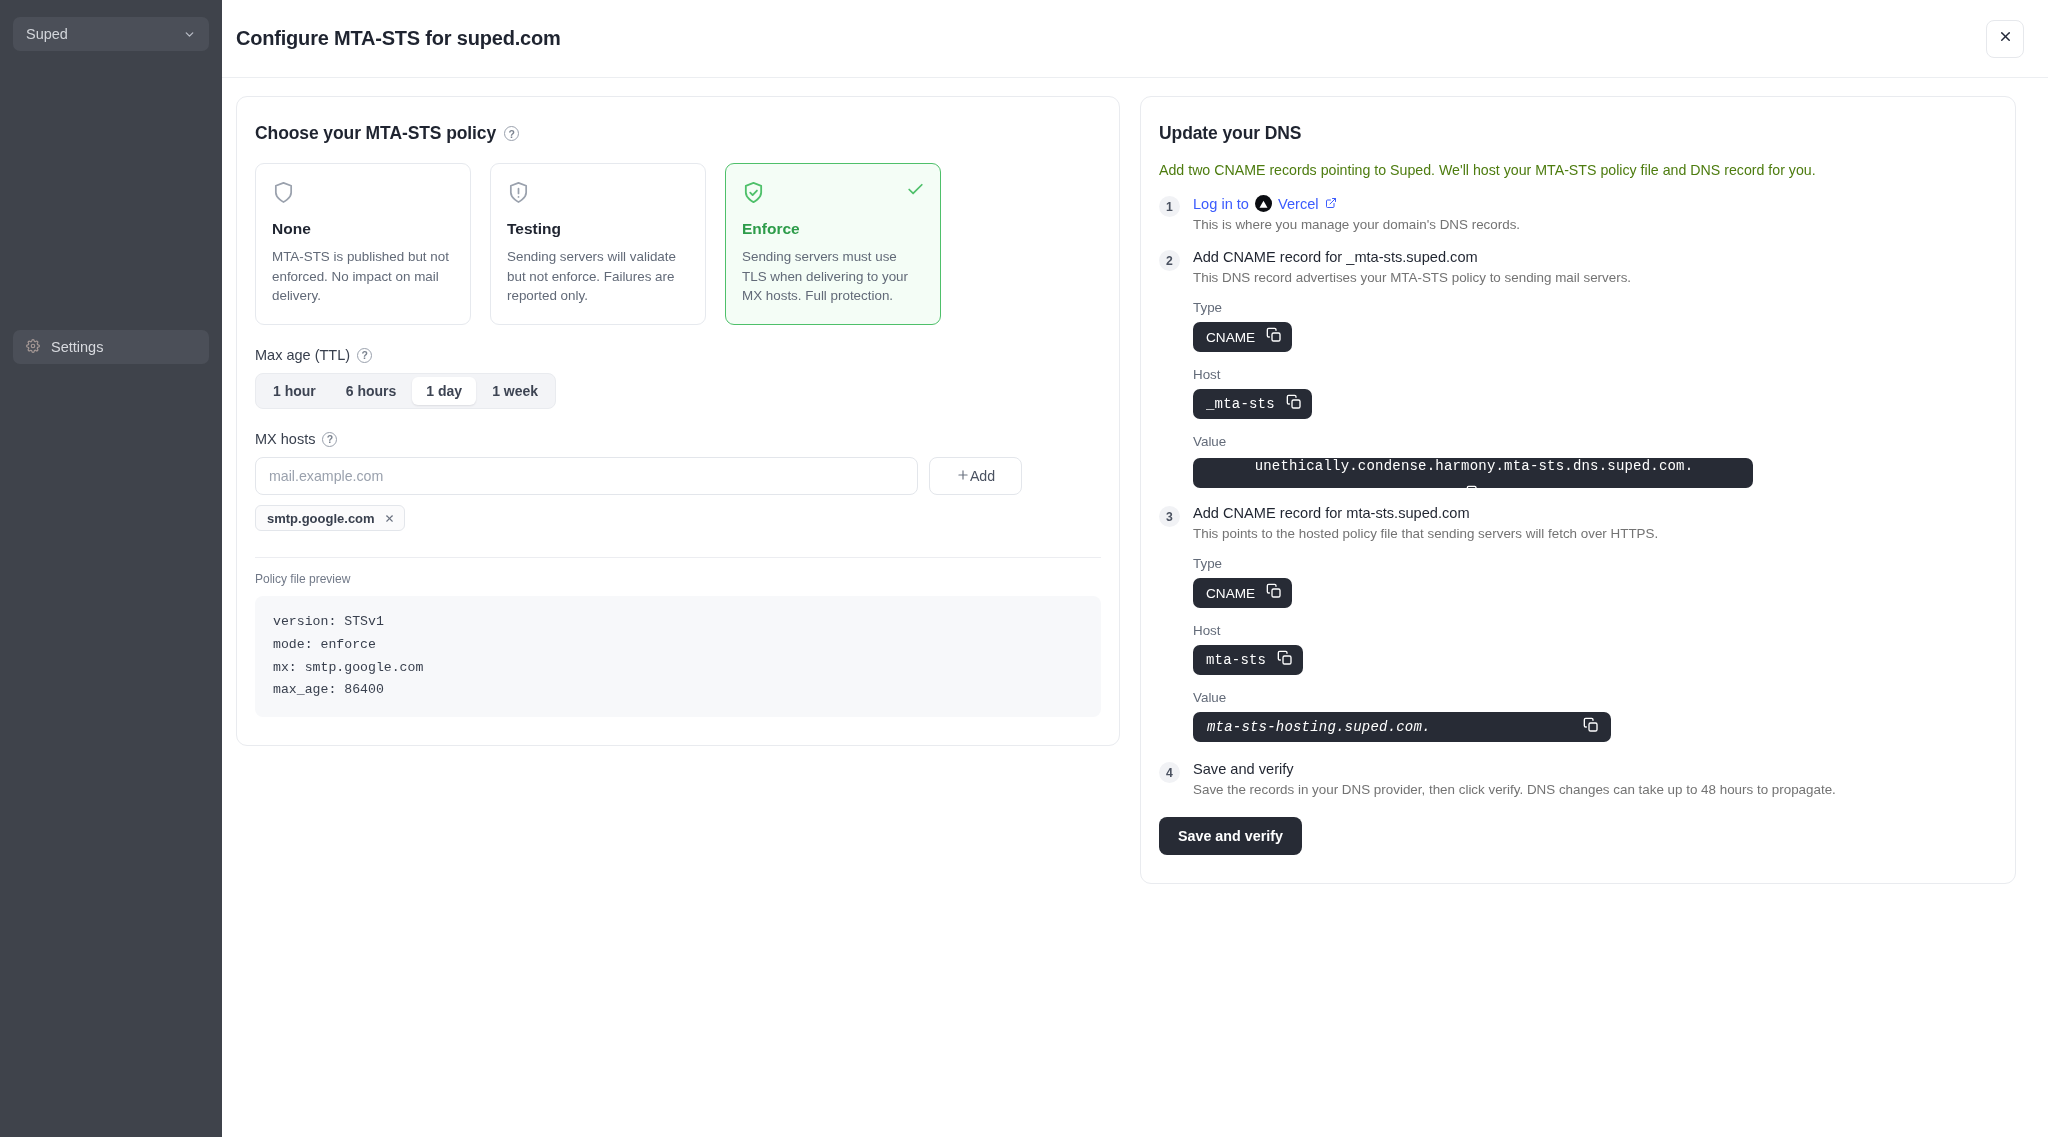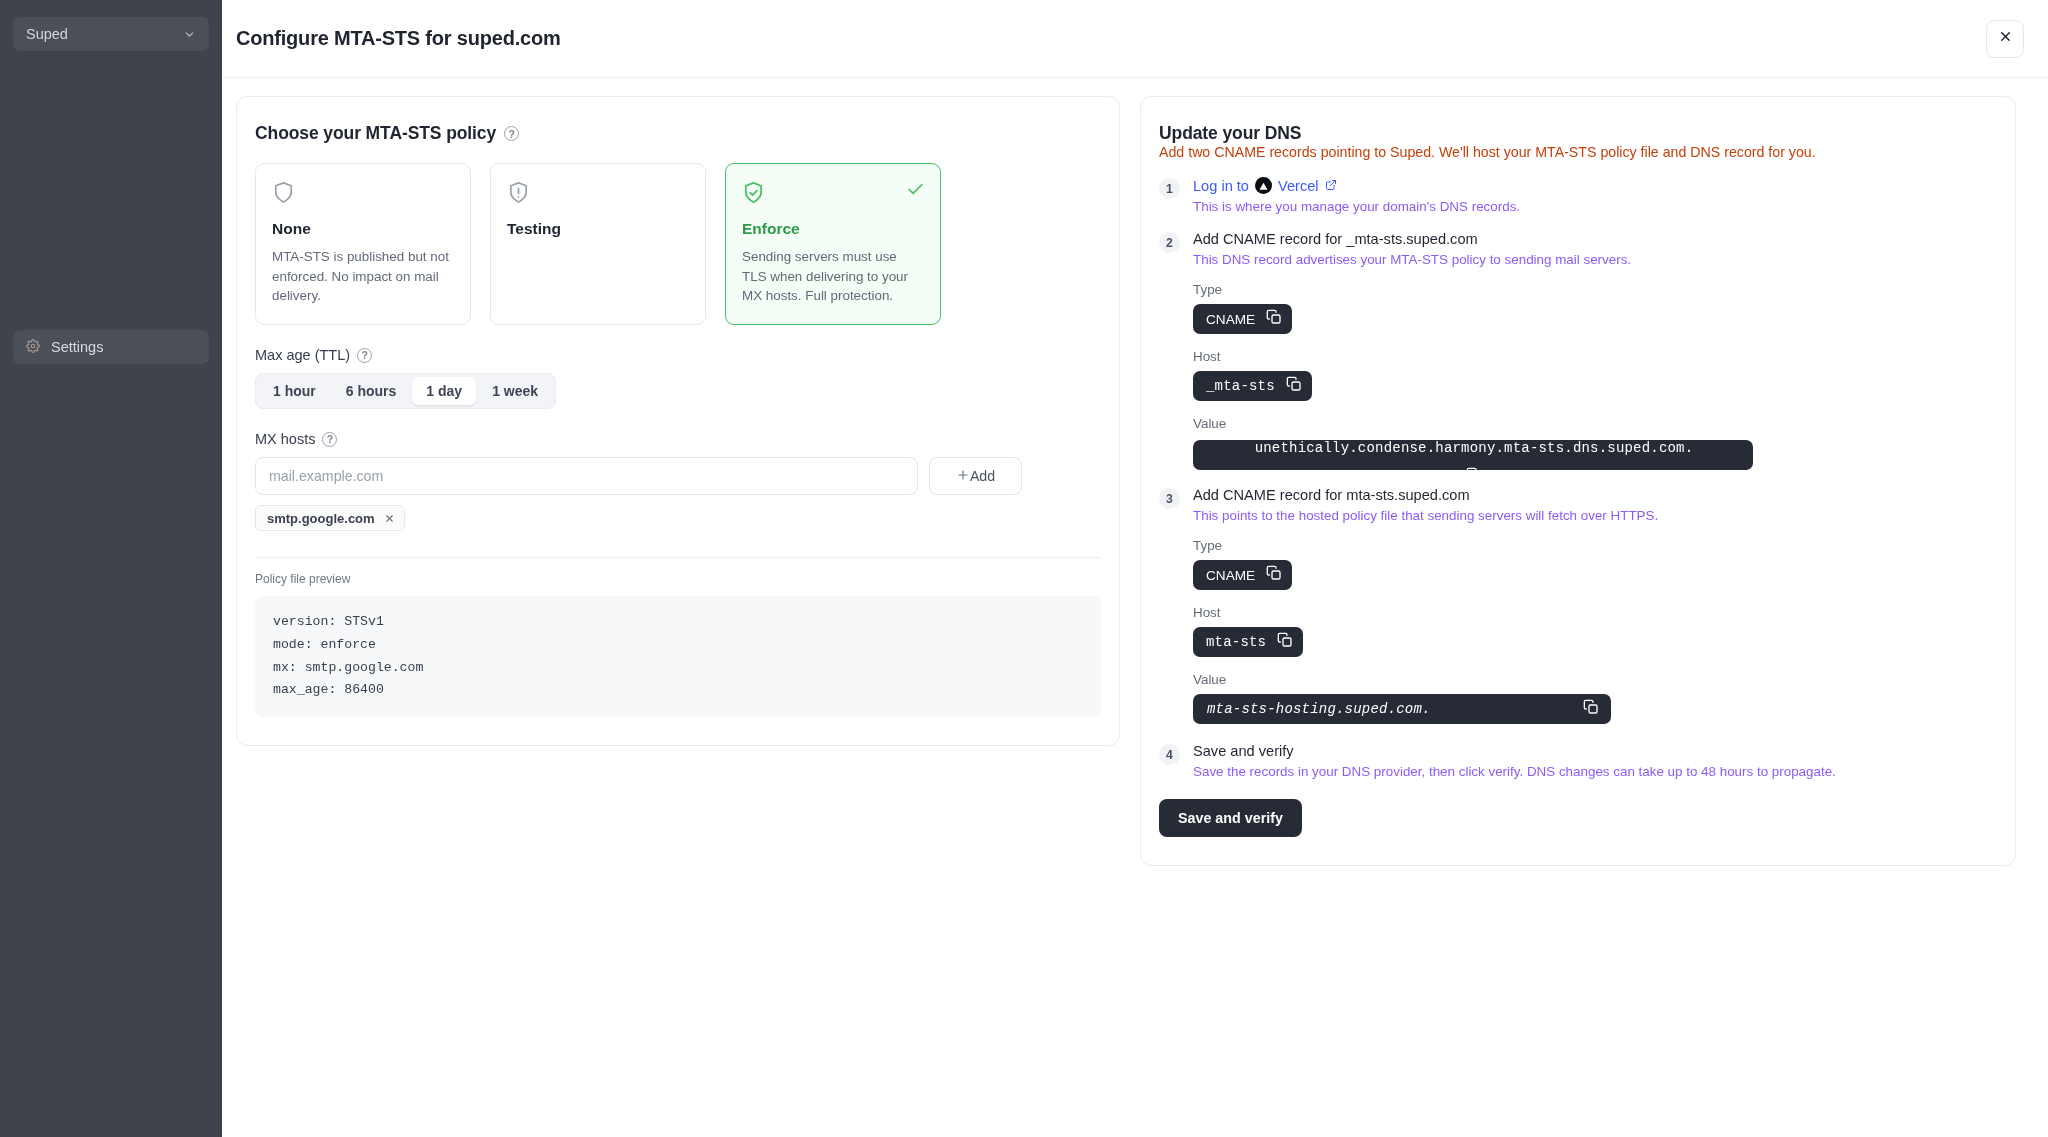--- a/index.html
+++ b/index.html
@@ -185,40 +185,41 @@
     background: #f7f8fa;
     border-radius: 8px;
     padding: 15px 18px;
     font-family: "Liberation Mono", monospace;
     font-size: 13.2px; line-height: 1.72; color: #39404e;
     white-space: pre;
   }
 
   
   #dns-intro {
-    font-size: 14.2px; color: #c2410c;
+    margin-top: 18px;
+    font-size: 14.2px; color: #4d7c0f;
   }
   .step { display: flex; gap: 13px; margin-top: 17px; }
   .step-num {
     flex: none;
     width: 21px; height: 21px; border-radius: 50%;
     background: #f1f2f5; color: #4a5160;
     font-size: 12.2px; font-weight: bold;
     display: flex; align-items: center; justify-content: center;
     margin-top: 1px;
   }
   .step-body { flex: 1; }
   .step-title {
     font-size: 14.6px; color: #1f2430;
     display: flex; align-items: center; gap: 6px;
   }
   .step-title.link { color: #3b5bfd; cursor: pointer; }
   .step-desc {
     margin-top: 5px;
-    font-size: 13.4px; color: #8b5cf6;
+    font-size: 13.4px; color: #737373;
   }
   .vercel-logo {
     display: inline-flex; align-items: center; justify-content: center;
     width: 17px; height: 17px; border-radius: 50%;
     background: #0b0d12;
   }
 
   .dns-field { margin-top: 15px; }
   .dns-field-label {
     font-size: 13.4px; color: #636b79; margin-bottom: 7px;
@@ -310,20 +311,21 @@
 
         <div class="pcard">
           <span>
             <svg width="23" height="23" viewBox="0 0 24 24" fill="none" stroke="#9aa1ad" stroke-width="1.8" stroke-linecap="round" stroke-linejoin="round">
               <path d="M12 22s8-4 8-10V5l-8-3-8 3v7c0 6 8 10 8 10z"></path>
               <line x1="12" y1="8" x2="12" y2="13"></line>
                 <line x1="12" y1="16.5" x2="12" y2="16.6"></line>
             </svg>
           </span>
           <div class="ptitle">Testing</div>
+          <div class="pdesc">Sending servers will validate but not enforce. Failures are reported only.</div>
         </div>
 
         <div class="pcard selected">
           <span>
             <svg width="23" height="23" viewBox="0 0 24 24" fill="none" stroke="#4ec06a" stroke-width="1.9" stroke-linecap="round" stroke-linejoin="round">
               <path d="M12 22s8-4 8-10V5l-8-3-8 3v7c0 6 8 10 8 10z"></path>
               <polyline points="8.6 12.2 11.1 14.7 15.6 10"></polyline>
             </svg>
           </span>
           <span class="check">

